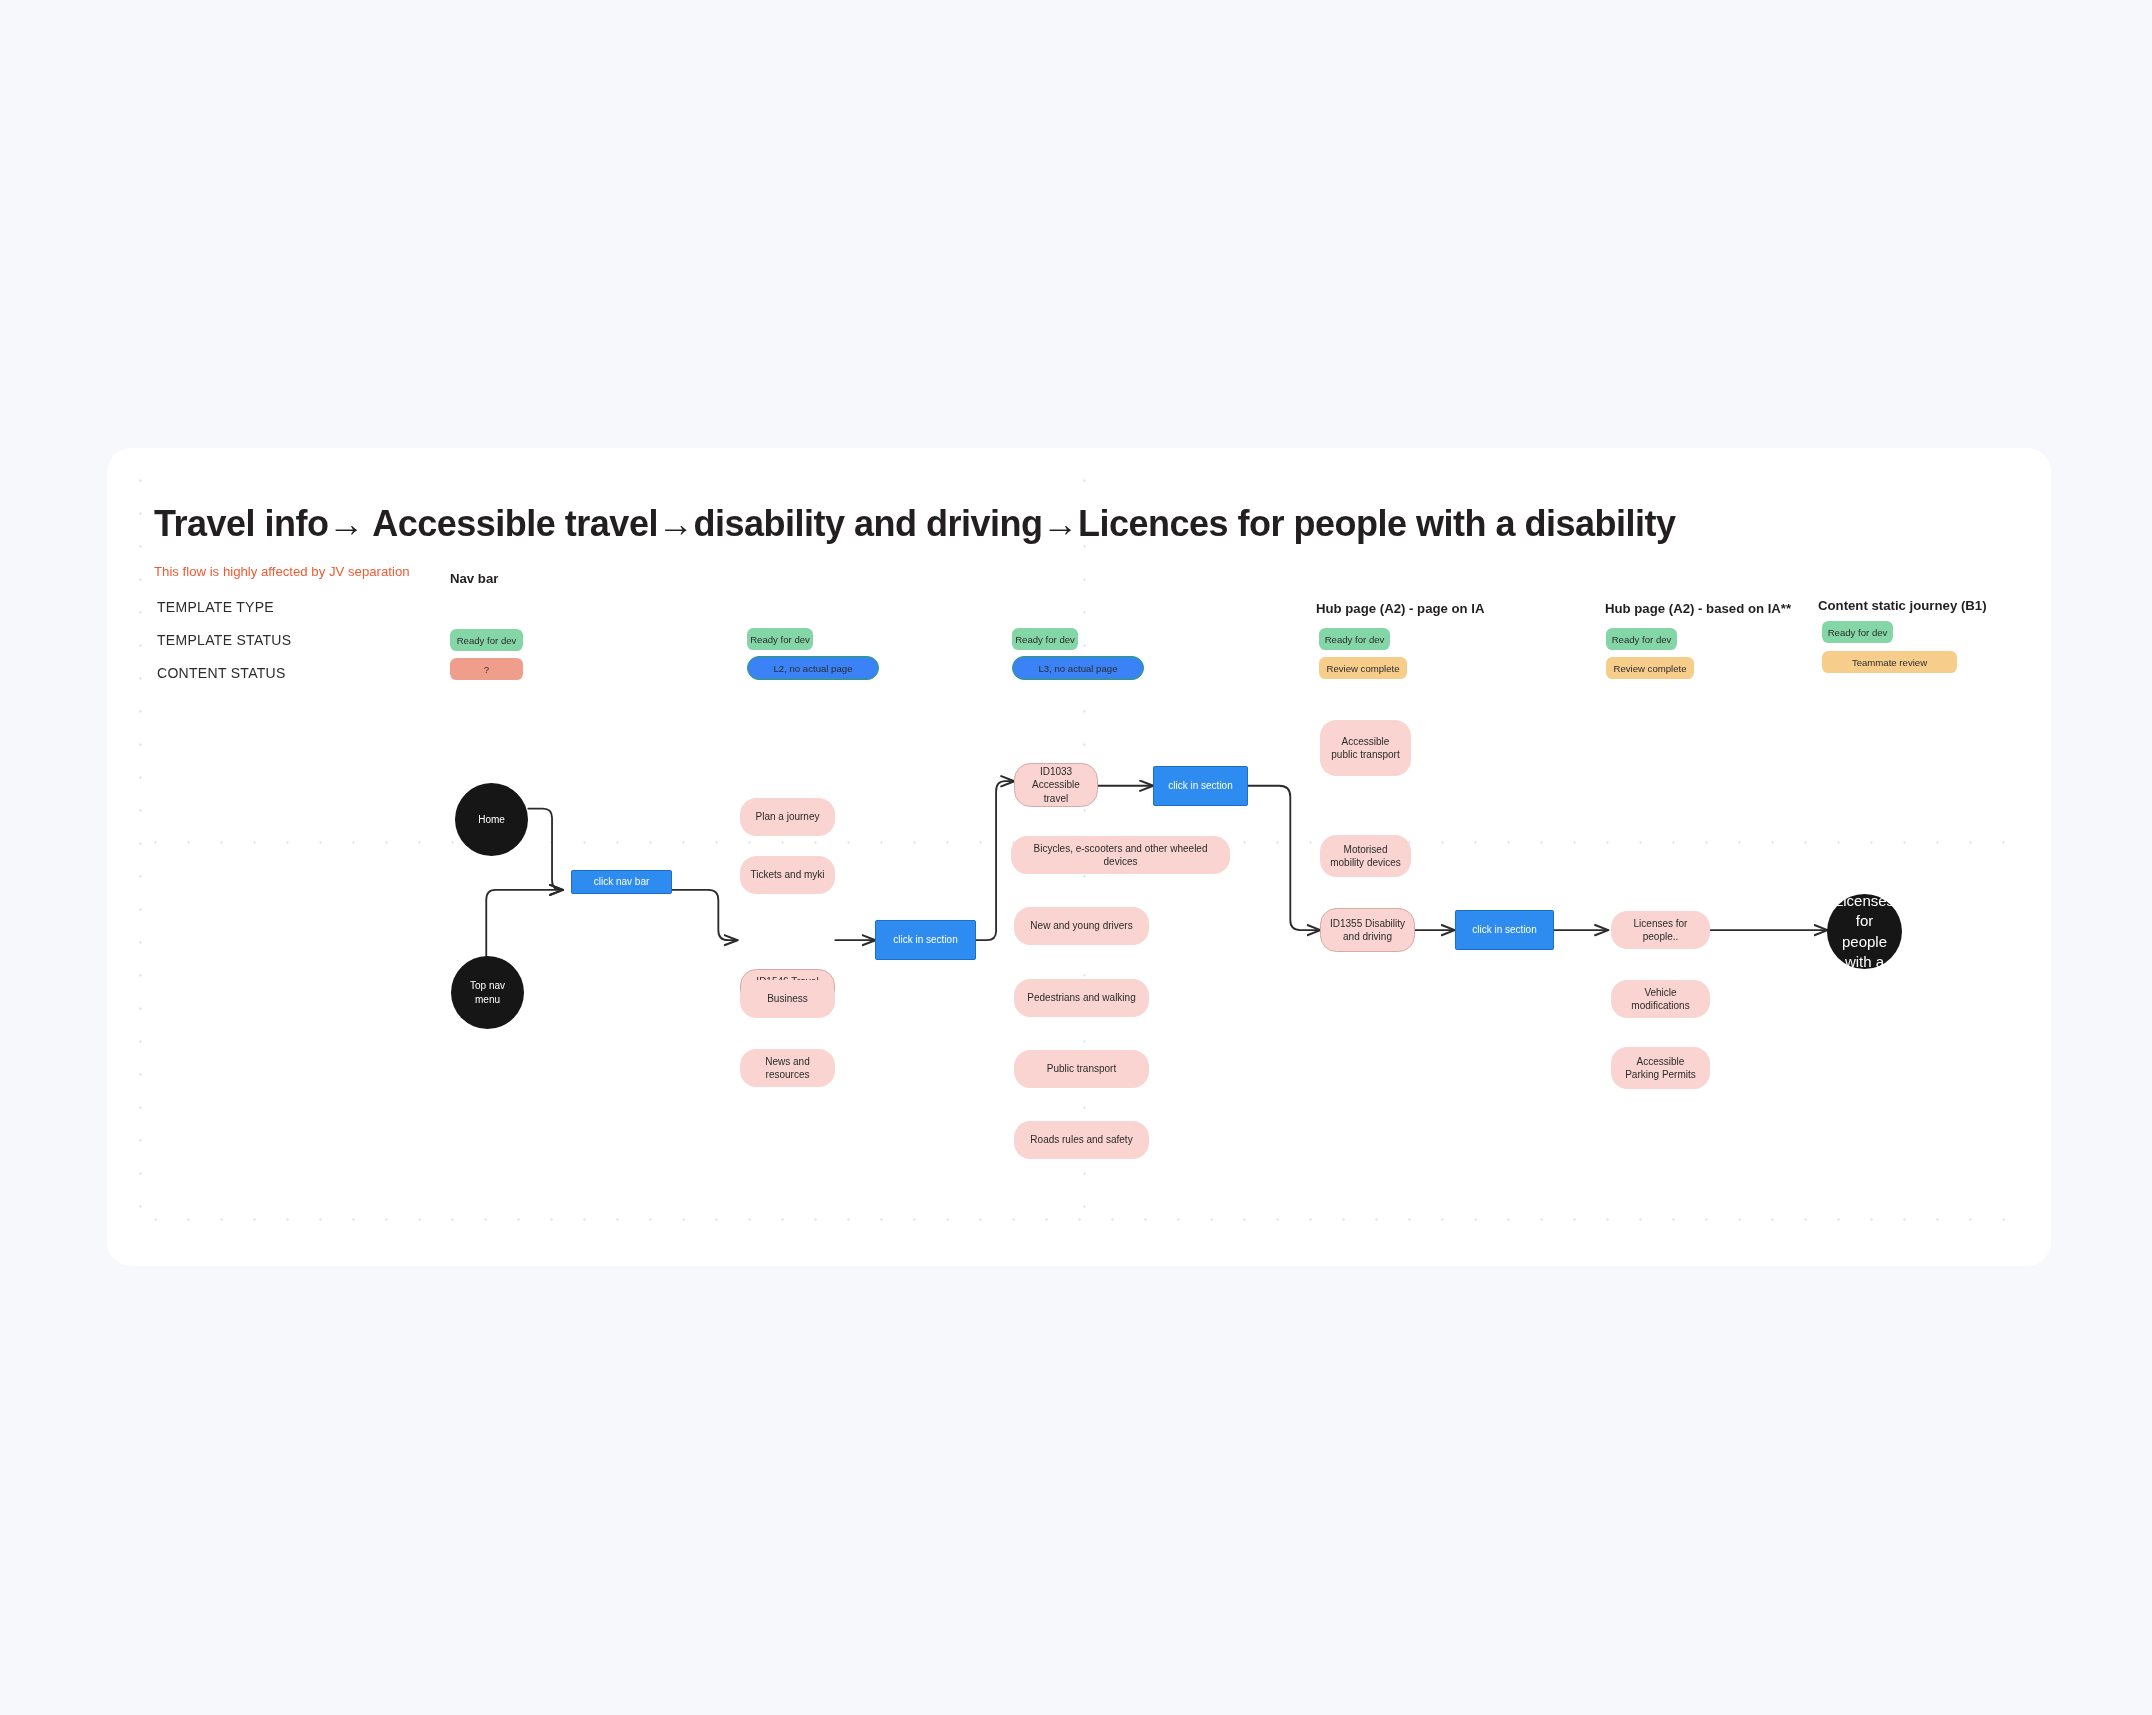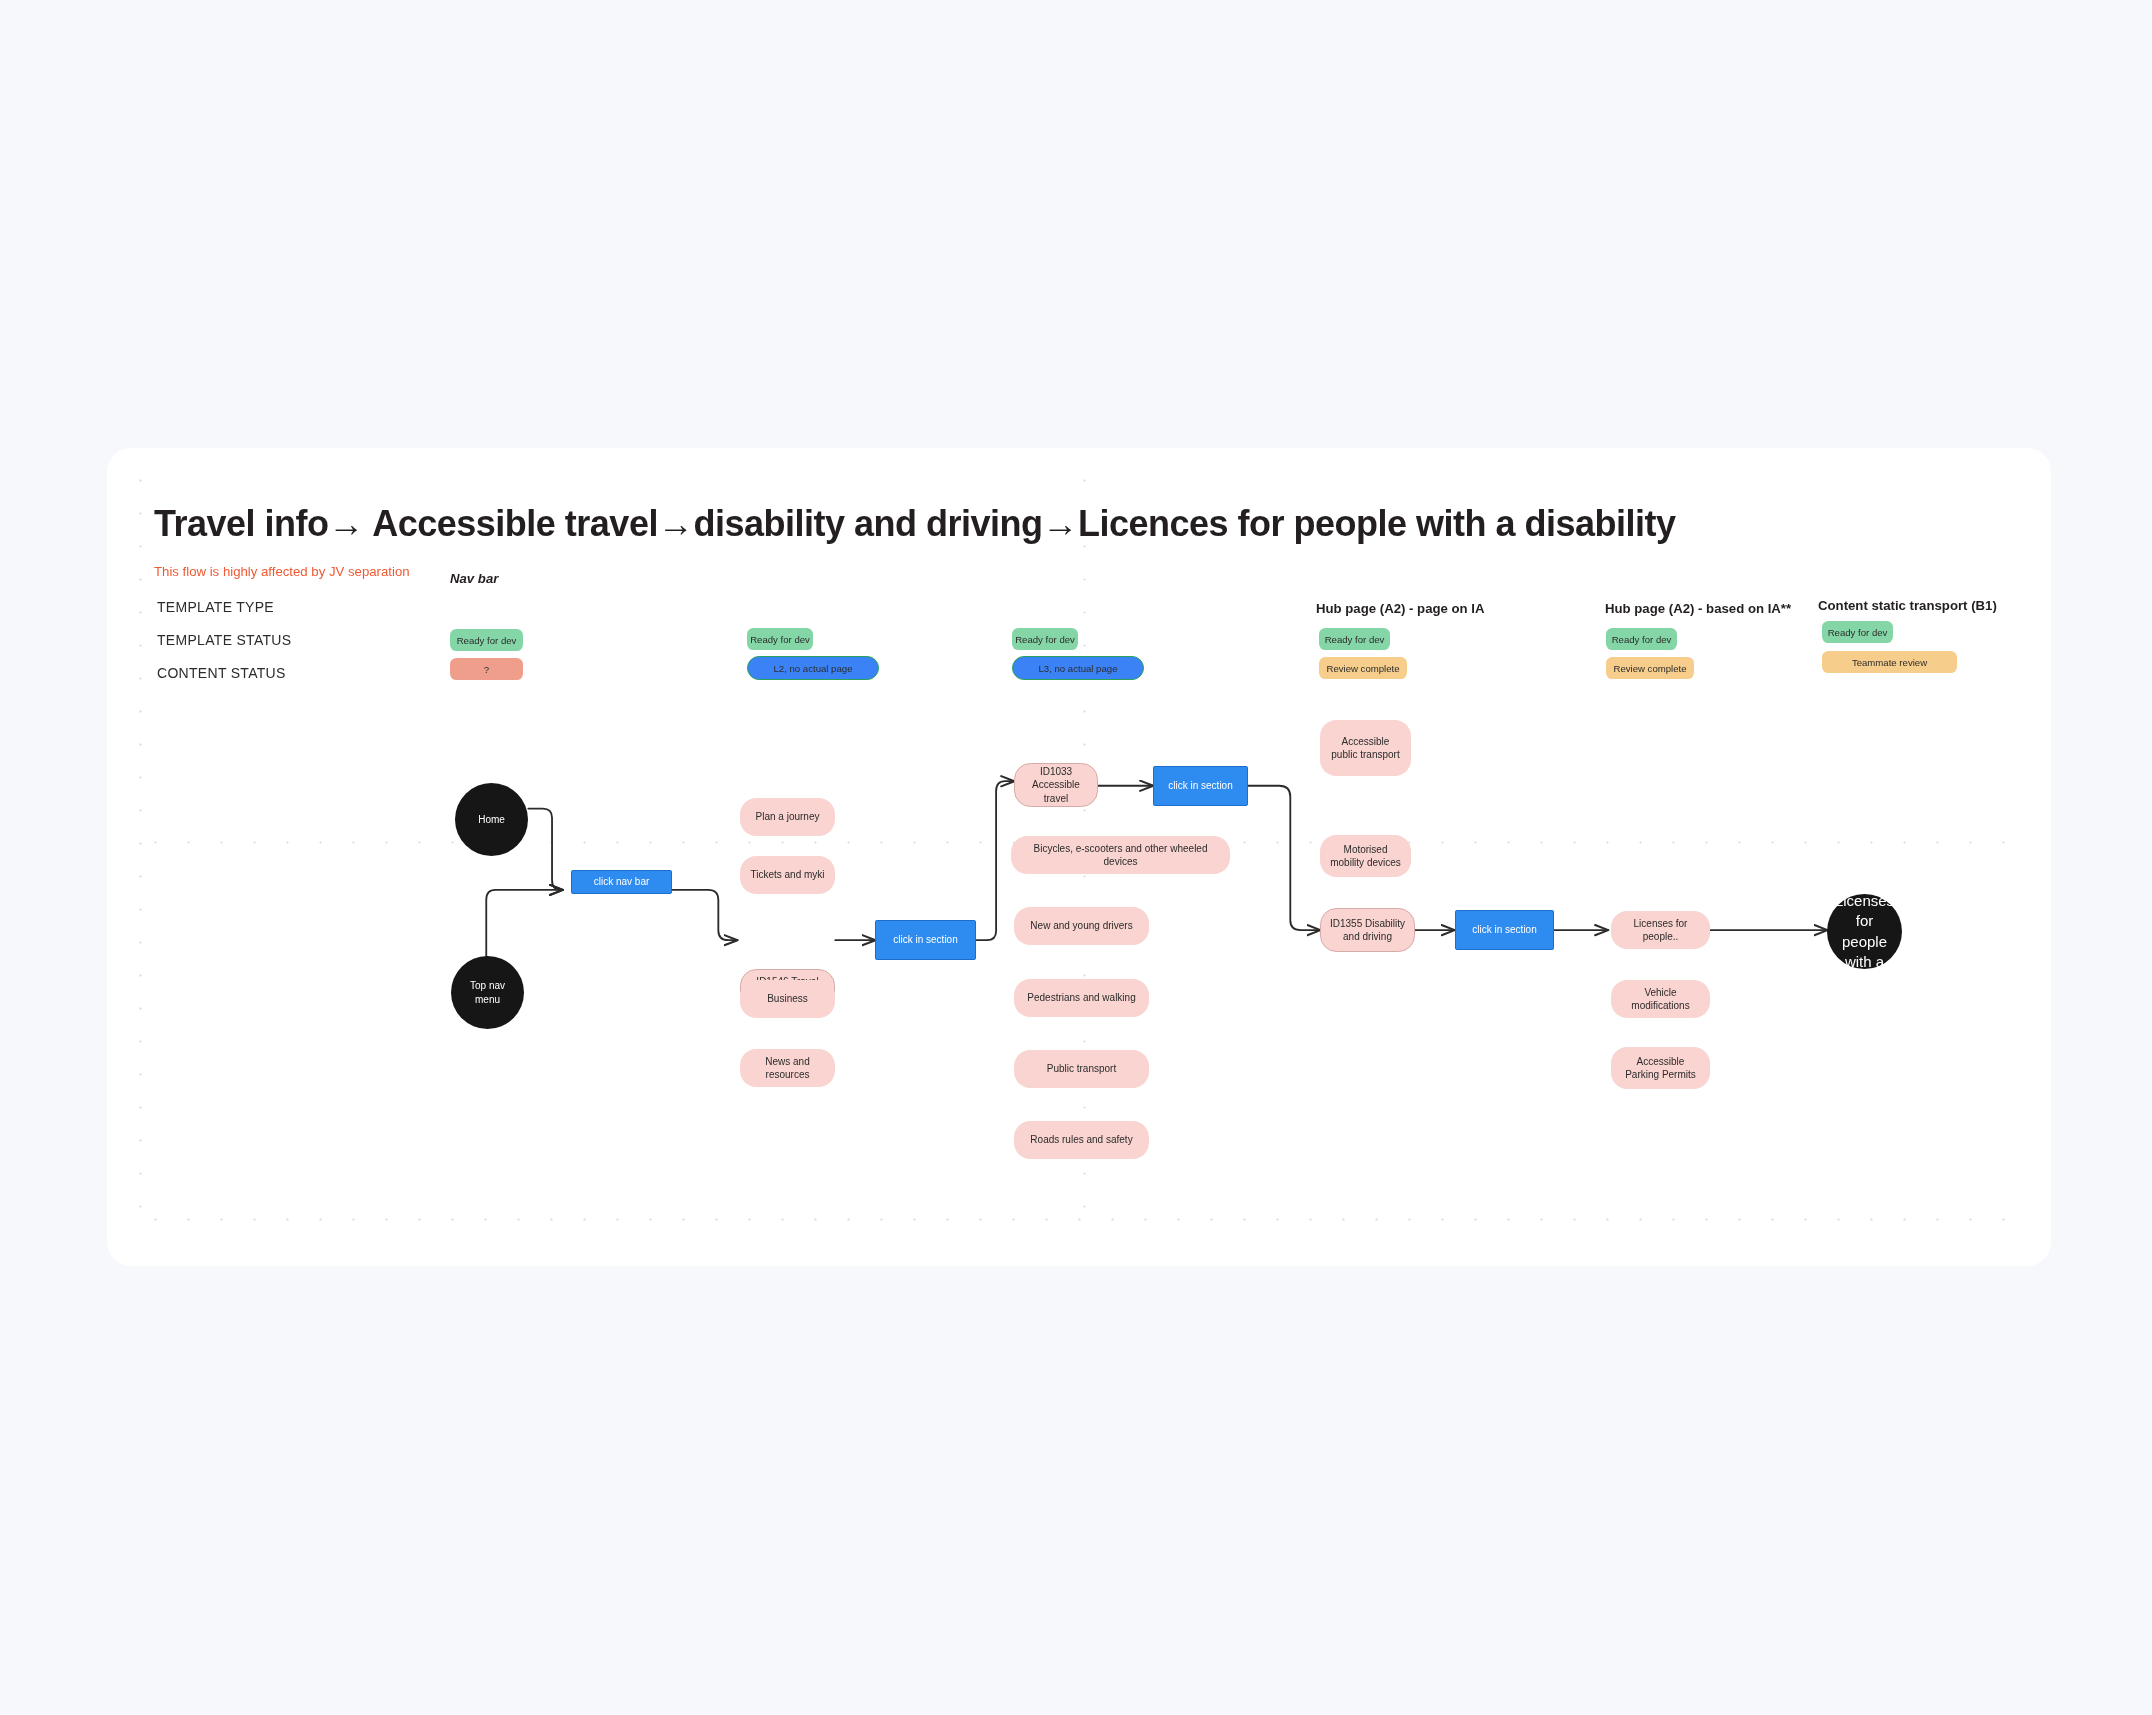--- a/index.html
+++ b/index.html
@@ -166,39 +166,39 @@
   <div id="card"></div>
   <div id="dot-grid"></div>
 
   <div id="title">Travel info→ Accessible travel→disability and driving→Licences for people with a disability</div>
   <div id="subtitle">This flow is highly affected by JV separation</div>
 
   <div class="row-label" id="lbl-template-type">TEMPLATE TYPE</div>
   <div class="row-label" id="lbl-template-status">TEMPLATE STATUS</div>
   <div class="row-label" id="lbl-content-status">CONTENT STATUS</div>
 
-  <div class="col-head" style="left:450px; top:571px;font-style:italic;">Nav bar</div>
+  <div class="col-head" style="left:450px; top:571px;">Nav bar</div>
   <div class="badge green" style="left:450px; top:629px; width:73px;">Ready for dev</div>
   <div class="badge red" style="left:450px; top:658px; width:73px;">?</div>
 
   <div class="badge green" style="left:747px; top:628px; width:66px;">Ready for dev</div>
   <div class="badge outline-green" style="left:747px; top:656px; width:132px;">L2, no actual page</div>
 
   <div class="badge green" style="left:1012px; top:628px; width:66px;">Ready for dev</div>
   <div class="badge outline-green" style="left:1012px; top:656px; width:132px;">L3, no actual page</div>
 
   <div class="col-head" style="left:1316px; top:601px;">Hub page (A2) - page on IA</div>
   <div class="badge green" style="left:1319px; top:628px; width:71px;">Ready for dev</div>
   <div class="badge orange" style="left:1319px; top:657px; width:88px;">Review complete</div>
 
   <div class="col-head" style="left:1605px; top:601px;">Hub page (A2) - based on IA**</div>
   <div class="badge green" style="left:1606px; top:628px; width:71px;">Ready for dev</div>
   <div class="badge orange" style="left:1606px; top:657px; width:88px;">Review complete</div>
 
-  <div class="col-head" style="left:1818px; top:598px;">Content static transport (B1)</div>
+  <div class="col-head" style="left:1818px; top:598px;">Content static journey (B1)</div>
   <div class="badge green" style="left:1822px; top:621px; width:71px;">Ready for dev</div>
   <div class="badge orange" style="left:1822px; top:651px; width:135px;">Teammate review</div>
 
   <svg id="edges" viewBox="0 0 2356 1877">
     <defs>
       <marker id="ah" markerWidth="9" markerHeight="9" refX="7.6" refY="3.2" orient="auto" markerUnits="strokeWidth">
         <path d="M0.4,0.4 L7.6,3.2 L0.4,6.0" fill="none" stroke="#2b2b2b" stroke-width="1.1" stroke-linecap="round" stroke-linejoin="round"></path>
       </marker>
     </defs>
     <g fill="none" stroke="#2b2b2b" stroke-width="2" stroke-linecap="round" stroke-linejoin="round" marker-end="url(#ah)">

